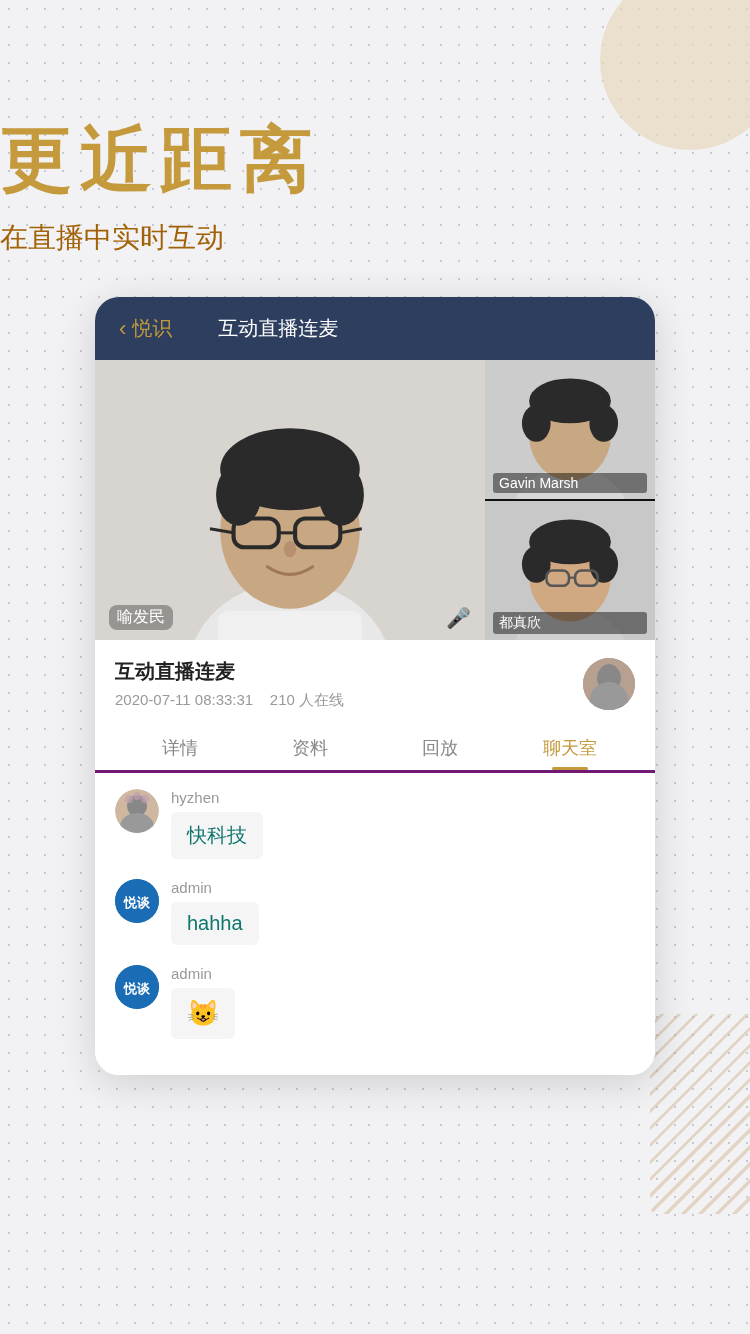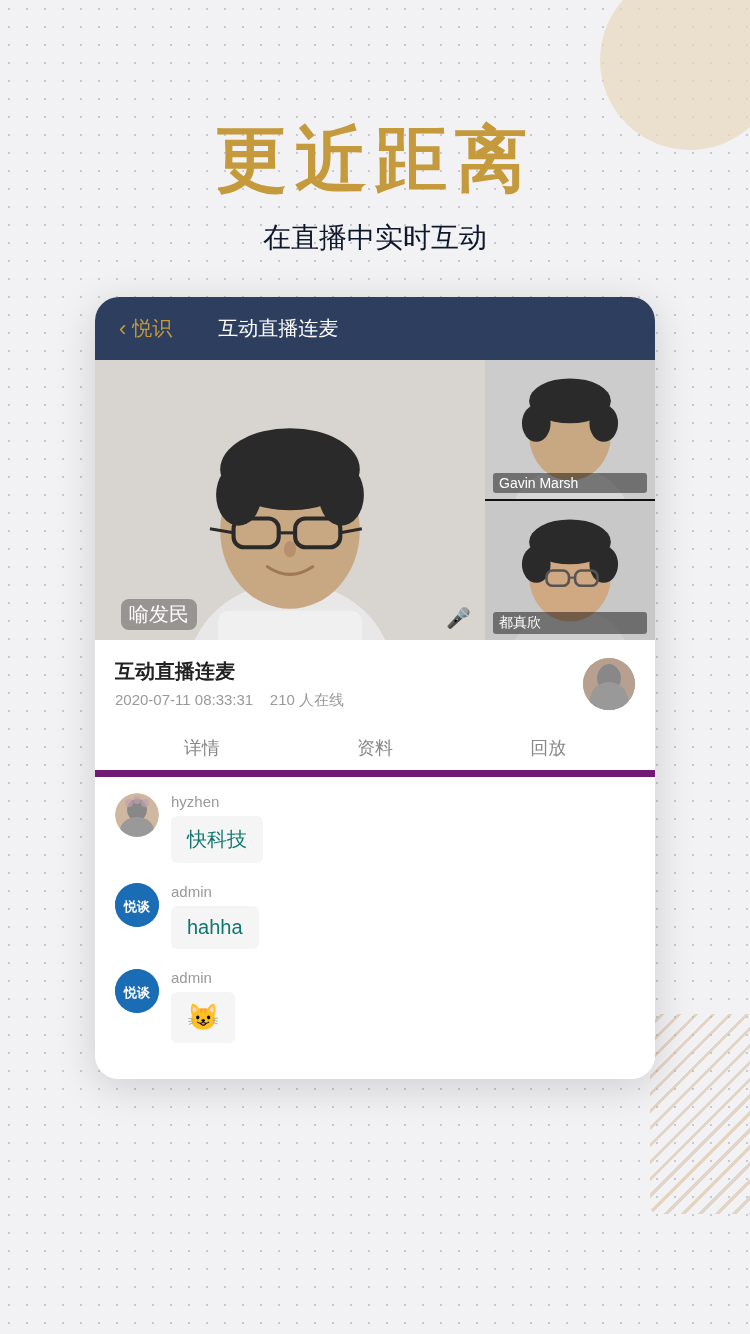--- a/index.html
+++ b/index.html
@@ -38,36 +38,36 @@
         transparent 3px,
         transparent 12px
       );
       opacity: 0.5;
       border-radius: 8px;
     }
 
     
     .header-section {
       position: relative;
-      text-align: center;
+      text-align: left;
       padding-top: 120px;
       padding-bottom: 40px;
       z-index: 1;
     }
     .main-title {
       font-size: 72px;
       font-weight: 700;
       color: #c49a3c;
       letter-spacing: 8px;
       line-height: 1.1;
       margin-bottom: 20px;
     }
     .sub-title {
       font-size: 28px;
-      color: #0f172a;
+      color: #a16207;
       font-weight: 400;
     }
 
     
     .phone-card {
       position: relative;
       margin: 0 auto;
       width: 560px;
       background: #fff;
       border-radius: 24px;
@@ -110,23 +110,23 @@
     }
     .video-main {
       flex: 1;
       position: relative;
       background: #e8e8e8;
       overflow: hidden;
     }
     .video-main-label {
       position: absolute;
       bottom: 10px;
-      left: 26px;
+      left: 14px;
       color: #fff;
-      font-size: 20px;
+      font-size: 16px;
       background: rgba(0,0,0,0.3);
       padding: 2px 8px;
       border-radius: 8px;
     }
     .video-main-mic {
       position: absolute;
       bottom: 10px;
       right: 14px;
       color: #fff;
       font-size: 20px;
@@ -214,21 +214,21 @@
       transform: translateX(-50%);
       width: 36px;
       height: 30px;
       background: #999;
       border-radius: 50% 50% 0 0;
     }
 
     
     .tabs {
       display: flex;
-      border-bottom: 7px solid #701a75;
+      border-bottom: 3px solid #701a75;
       padding: 0 20px;
       margin-top: 4px;
     }
     .tab-item {
       flex: 1;
       text-align: center;
       padding: 12px 0 10px;
       font-size: 18px;
       color: #888;
       cursor: pointer;
@@ -424,20 +424,23 @@
   <div class="tabs">
     <div class="tab-item">
       <span>详情</span>
     </div>
     <div class="tab-item">
       <span>资料</span>
     </div>
     <div class="tab-item">
       <span>回放</span>
     </div>
+    <div class="tab-item active">
+      <span>聊天室</span>
+    </div>
   </div>
 
   <div class="chat-area">
 
     <div class="chat-item">
       <div class="chat-avatar">
         <svg width="44" height="44" viewBox="0 0 44 44" xmlns="http://www.w3.org/2000/svg">
           <rect width="44" height="44" rx="22" fill="#d0b8a0"></rect>
           <ellipse cx="22" cy="17" rx="10" ry="11" fill="#888"></ellipse>
           <ellipse cx="22" cy="38" rx="17" ry="14" fill="#999"></ellipse>

